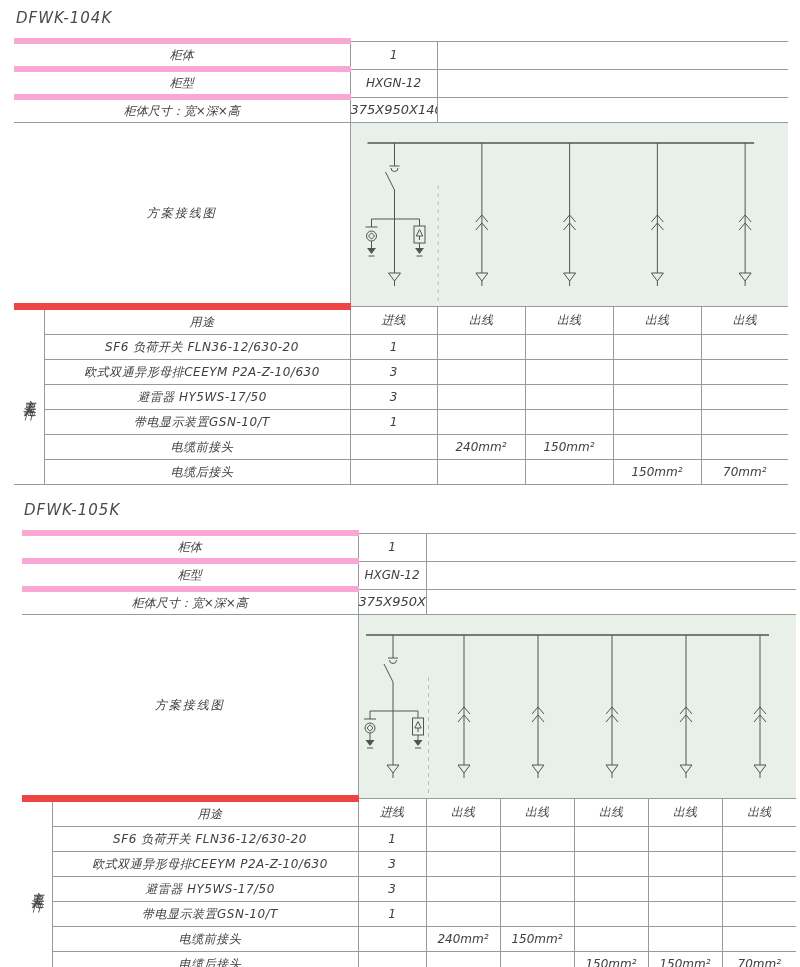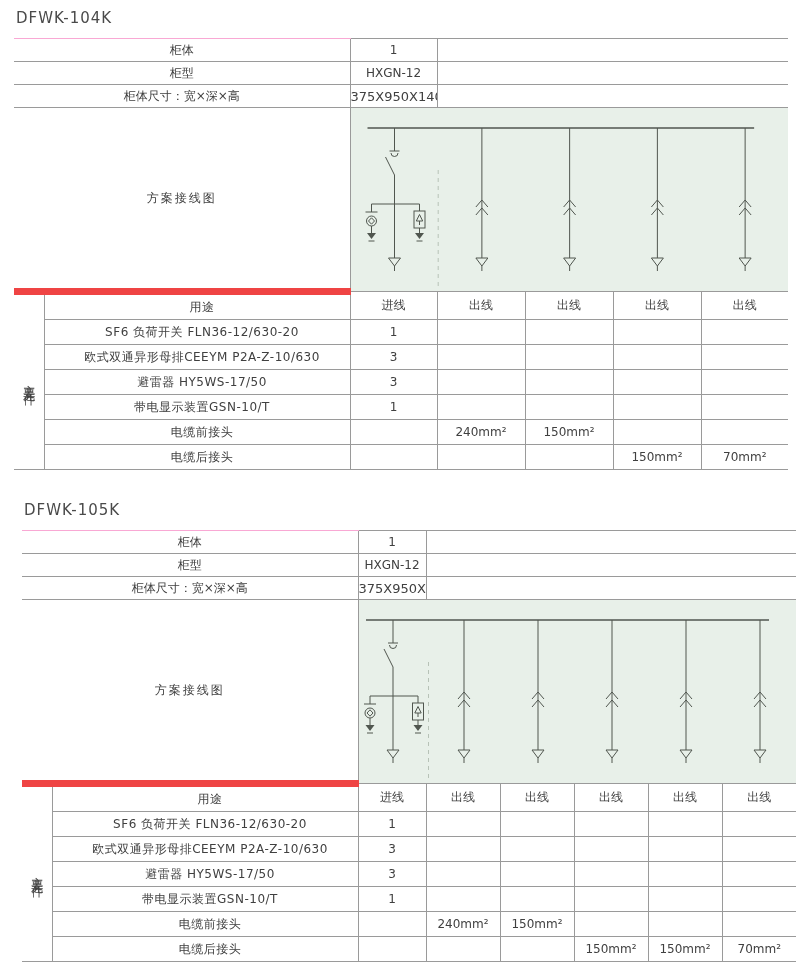--- a/index.html
+++ b/index.html
@@ -1,38 +1,38 @@
 <!DOCTYPE html>
 <html><head>
 <meta charset="utf-8">
 <style>
   html,body { margin:0; padding:0; }
   body {
     width:800px; height:967px; background:#ffffff;
     font-family:"DejaVu Sans","Liberation Sans",sans-serif;
     color:#404040; position:relative; overflow:hidden;
   }
-  .section { position:absolute; left:0; width:696px; }
+  .section { position:absolute; left:0; width:696px;font-style:italic; }
   #sec0 { top:0; }
   #sec1 { top:492px;padding-left:8px; }
   .sec-title {
     margin:9px 0 0 16px; font-size:15px; font-weight:400;
     color:#4a4a4a; letter-spacing:1px; line-height:18px;
   }
   table.spec {
     border-collapse:collapse; table-layout:fixed;
     width:774px; margin:11px 0 0 14px;
   }
   td {
     padding:0; font-size:12px; color:#404040;
     overflow:hidden; white-space:nowrap;
   }
   
   tr.r-info td { height:22px; }
-  td.info-label { border-top:1px solid #f9a8d4; border-bottom:1px solid #9a9a9a; text-align:center; }
+  td.info-label { border-top:6px solid #f9a8d4; border-bottom:1px solid #9a9a9a; text-align:center; }
   td.info-value { border:1px solid #9a9a9a; text-align:center; }
   td.val-small  { font-size:13px; letter-spacing:0; }
   td.info-fill  { border-top:1px solid #9a9a9a; border-bottom:1px solid #9a9a9a; }
   
   td.diag-label { border-bottom:7px solid #ef4444; text-align:center; letter-spacing:2px; }
   td.diag-cell  { border-bottom:1px solid #9a9a9a; border-left:1px solid #9a9a9a;
                   background:#e8f0e9; padding:0; height:183px; vertical-align:top; }
   td.diag-cell svg { display:block; }
   
   tr.r-item td { height:24px; border:1px solid #9a9a9a; }

